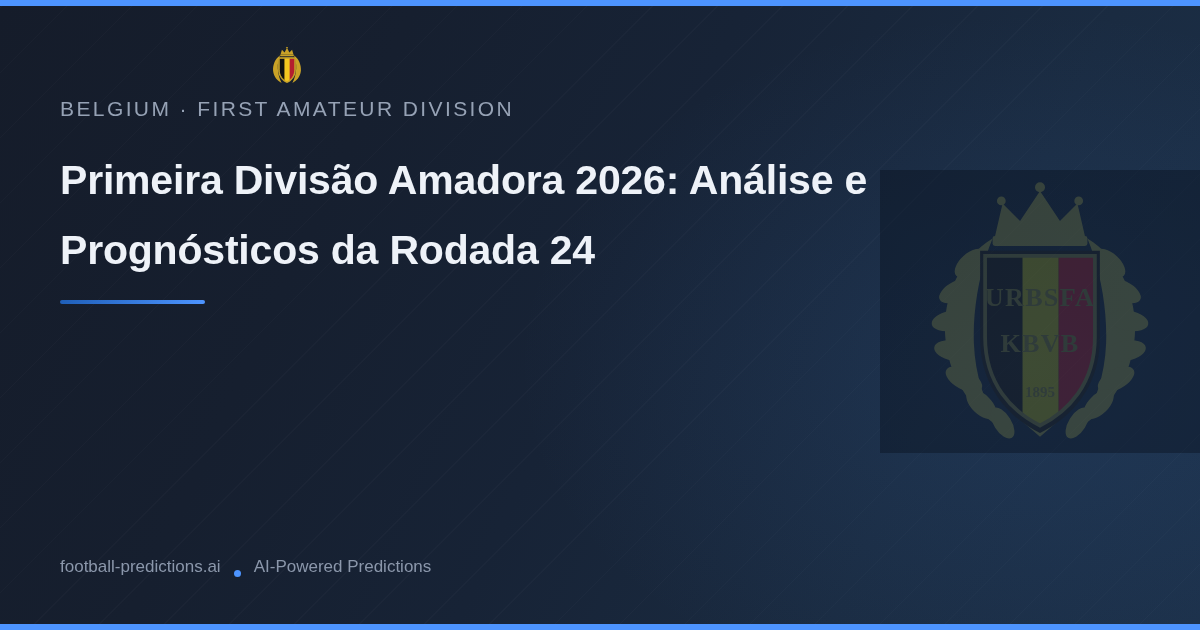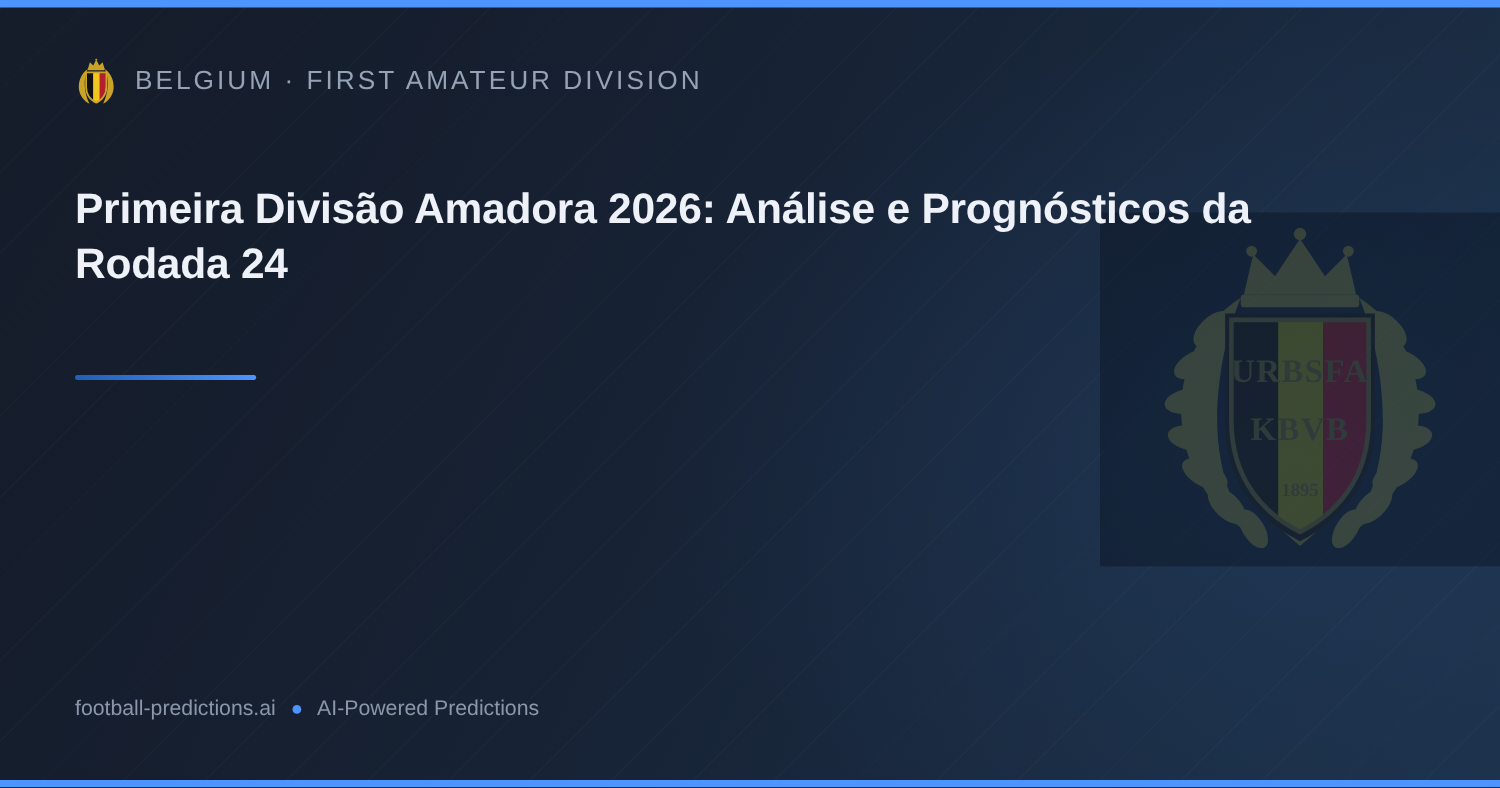--- a/index.html
+++ b/index.html
@@ -69,21 +69,21 @@
   #content {
     position:absolute;
     left:60px; top:0;
     width:860px; height:630px;
     z-index:5;
   }
 
   
   #league-row {
     position:absolute; left:0; top:47px;
-    display:flex; align-items:center; gap:14px;
+    display:flex; align-items:center; gap:14px;flex-direction:column;
   }
   #league-badge { width:34px; height:36px; flex:0 0 auto; display:block; }
   #league-name {
     font-size:21px;
     font-weight:400;
     letter-spacing:2.4px;
     color:#96a2b5;
     white-space:nowrap;
   }
 
@@ -97,39 +97,39 @@
     font-weight:700;
     letter-spacing:1.1px;
     padding:7px 17px 8px 17px;
     border-radius:7px;
   }
 
   
   #headline {
     position:absolute; left:0; top:145px;
     width:960px;
-    font-size:34px;
+    font-size:41px;
     font-weight:700;
-    line-height:44px;
+    line-height:70px;
     letter-spacing:-0.2px;
     color:#eef2f8;
   }
 
   
   #accent-line {
     position:absolute; left:0; top:300px;
     width:145px; height:4px;
     border-radius:2px;
     background:linear-gradient(90deg,#1f5fb8 0%,#4d94ff 100%);
   }
 
   
   #footer {
     position:absolute; left:0; top:557px;
-    display:flex; align-items:center; gap:13px;
+    display:flex; align-items:flex-end; gap:13px;
     font-size:17px;
     color:#8b97ab;
     white-space:nowrap;
   }
   #footer-dot {
     width:7px; height:7px; border-radius:50%;
     background:#4d94ff; flex:0 0 auto;
   }
 </style>
 </head>

